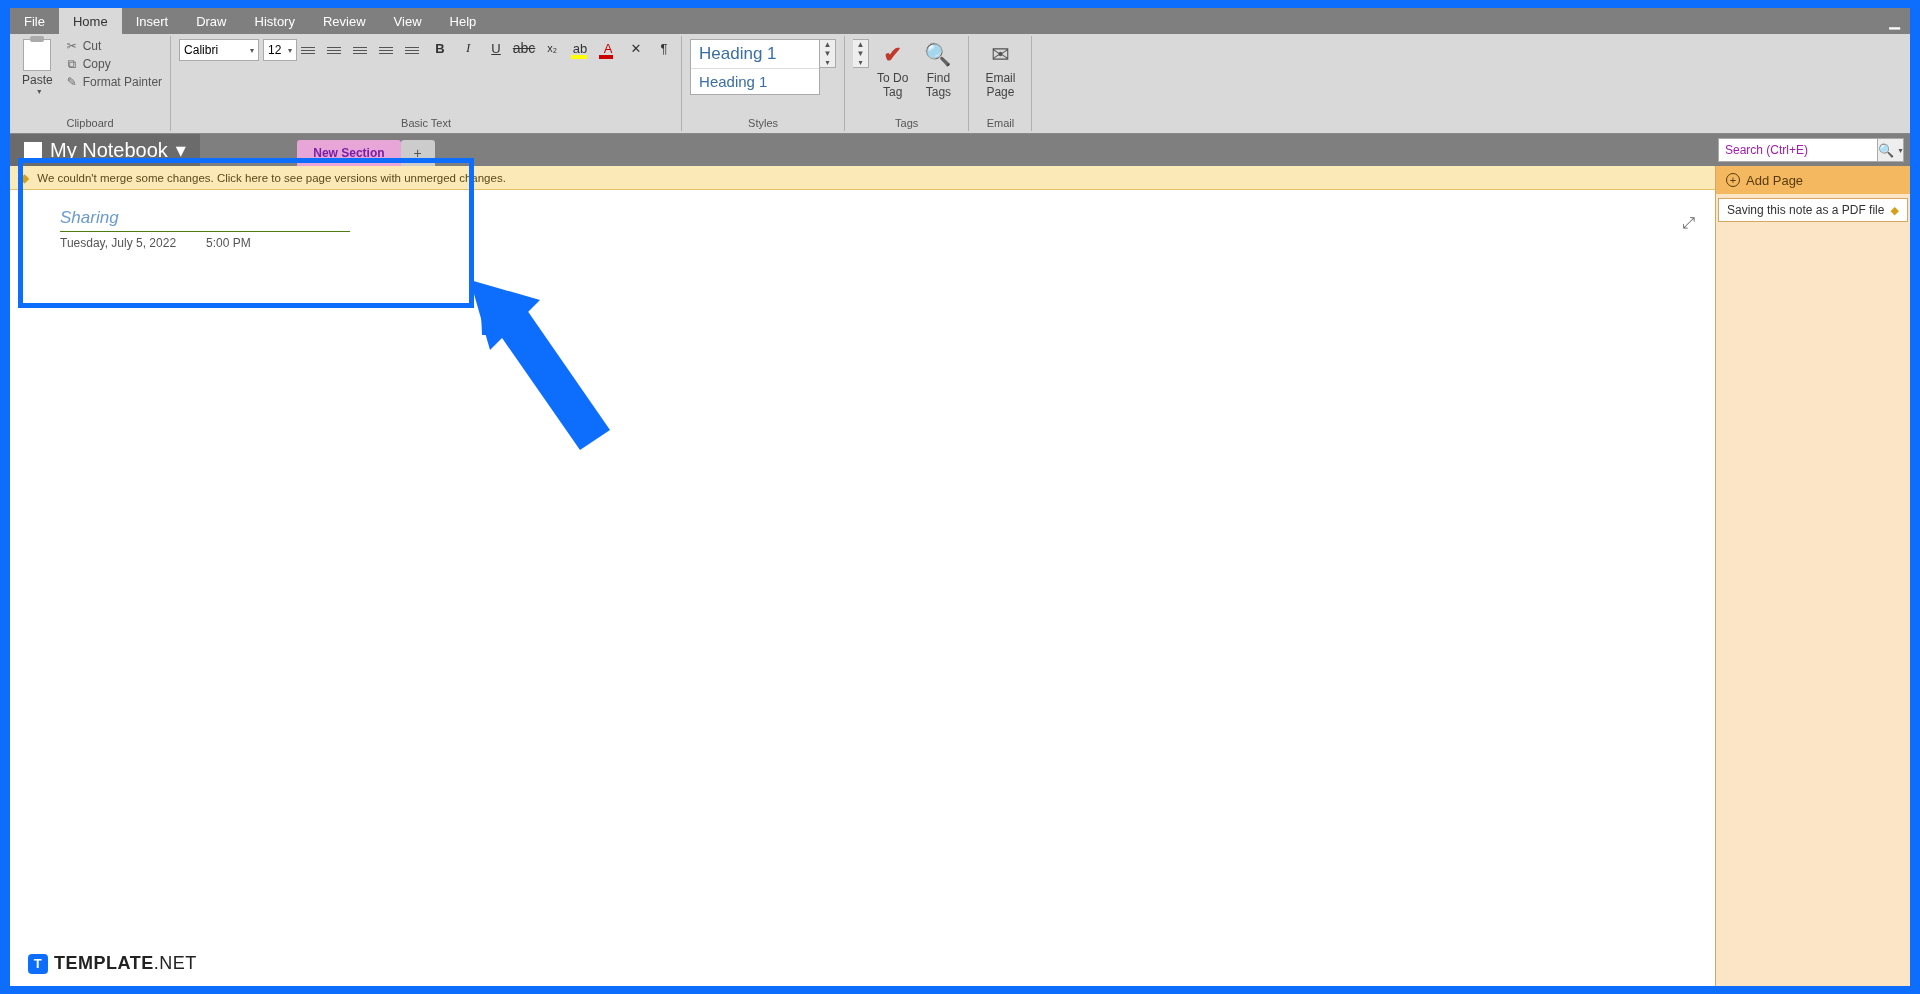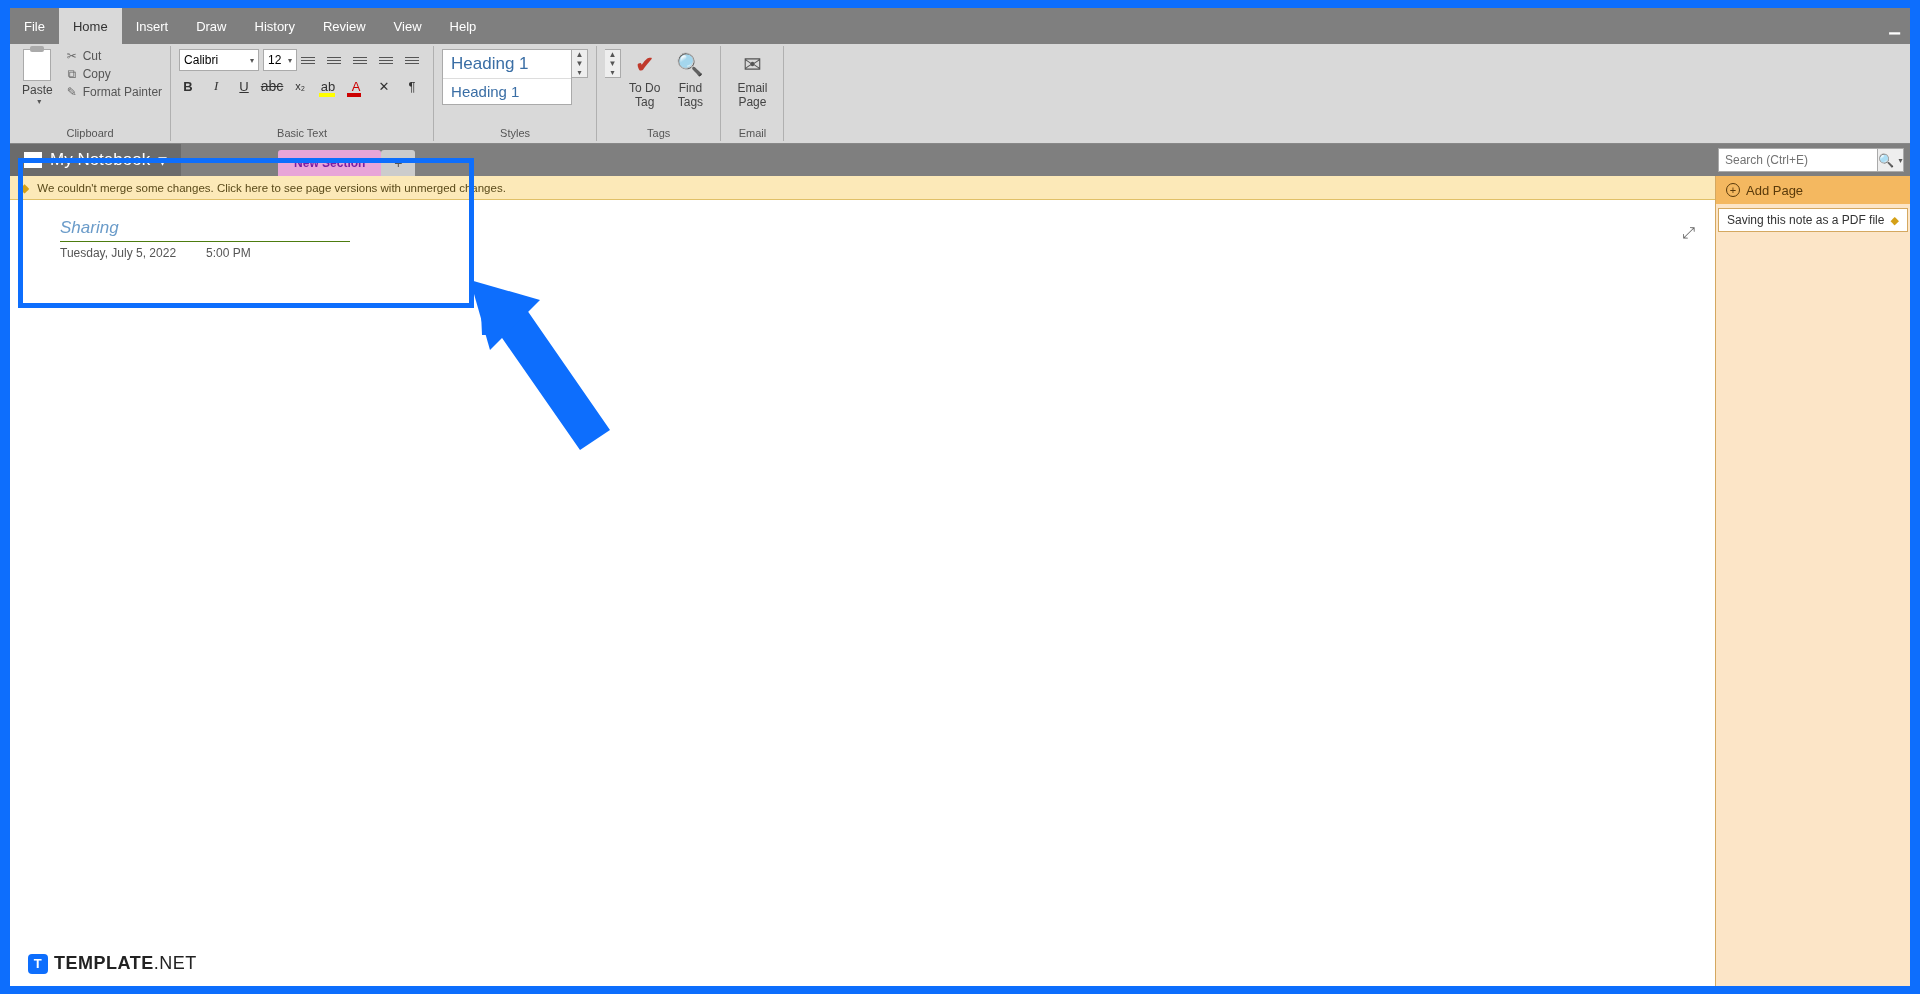--- a/index.html
+++ b/index.html
@@ -1,18 +1,18 @@
 <!DOCTYPE html>
 <html><head>
 <meta charset="utf-8">
 <style>
 * { margin: 0; padding: 0; box-sizing: border-box; font-family: "Segoe UI", Tahoma, sans-serif; }
 body { background: #0d6efd; width: 1920px; height: 994px; overflow: hidden; }
 .app-frame { position: absolute; top: 8px; left: 10px; right: 10px; bottom: 8px; background: #fff; display: flex; flex-direction: column; }
-.menu-bar { background: #7f7f7f; height: 36px; display: flex; align-items: stretch; color: #fff; font-size: 13px; }
+.menu-bar { background: #7f7f7f; height: 26px; display: flex; align-items: stretch; color: #fff; font-size: 13px; }
 .menu-item { padding: 0 14px; display: flex; align-items: center; cursor: pointer; }
 .menu-item.active { background: #d9d9d9; color: #333; }
 .menu-item.file { color: #fff; }
 .window-controls { margin-left: auto; display: flex; align-items: center; padding-right: 10px; gap: 30px; }
 .window-controls span { font-size: 14px; }
 
 .ribbon { background: #d9d9d9; height: 100px; display: flex; padding: 2px 0; border-bottom: 1px solid #888; }
 .ribbon-group { border-right: 1px solid #b0b0b0; padding: 3px 8px 2px; display: flex; flex-direction: column; }
 .ribbon-group-content { flex: 1; display: flex; align-items: flex-start; }
 .ribbon-group-label { text-align: center; font-size: 11px; color: #555; margin-top: 2px; }
@@ -60,28 +60,28 @@
 .tag-q { color: #888; font-size: 13px; }
 
 .big-btn { display: flex; flex-direction: column; align-items: center; padding: 2px 8px; cursor: pointer; }
 .big-btn-icon { width: 28px; height: 28px; display: flex; align-items: center; justify-content: center; font-size: 22px; margin-bottom: 2px; }
 .big-btn-label { font-size: 12px; color: #444; text-align: center; line-height: 1.2; }
 .checkmark-red { color: #c0392b; font-weight: bold; }
 .search-glass { color: #3a6ea5; }
 .envelope { color: #555; }
 
 .notebook-bar { background: #7f7f7f; height: 32px; display: flex; align-items: stretch; }
-.notebook-selector { background: #6b6b6b; color: #fff; display: flex; align-items: center; padding: 0 14px; gap: 8px; font-size: 17px; cursor: pointer; }
+.notebook-selector { background: #6b6b6b; color: #fff; display: flex; align-items: center; padding: 0 14px; gap: 8px; font-size: 20px; cursor: pointer; }
 .book-icon { width: 18px; height: 16px; background: #fff; position: relative; }
 .section-tab { display: flex; align-items: center; padding: 0 16px; font-size: 12px; cursor: pointer; height: 26px; margin-top: 6px; border-radius: 3px 3px 0 0; }
 .section-tab.quick { background: #f4b860; color: #333; margin-top: 44px; }
 .section-tab.new { background: #e8a5d8; color: #7b1fa2; font-weight: 600; }
 .section-tab.add { background: #ccc; color: #555; width: 34px; justify-content: center; font-size: 14px; }
 .search-wrap { margin-left: auto; display: flex; align-items: center; padding: 3px 6px; }
-.search-box { background: #fff; border: 1px solid #aaa; height: 24px; width: 160px; font-size: 12px; padding: 0 6px; color: #737373; display: flex; align-items: center; }
+.search-box { background: #fff; border: 1px solid #aaa; height: 24px; width: 160px; font-size: 12px; padding: 0 6px; color: #a21caf; display: flex; align-items: center; }
 .search-btn { width: 26px; height: 24px; background: #eee; border: 1px solid #aaa; border-left: none; display: flex; align-items: center; justify-content: center; font-size: 13px; color: #555; cursor: pointer; }
 
 .content-area { flex: 1; display: flex; position: relative; background: #fff; }
 .page-area { flex: 1; position: relative; }
 .merge-bar { background: #fce9b8; border-bottom: 1px solid #e0c068; height: 24px; display: flex; align-items: center; padding: 0 10px; font-size: 11.5px; color: #5a4a1a; gap: 8px; cursor: pointer; }
 .merge-icon { color: #d4a017; font-size: 12px; }
 .page-title-block { padding: 18px 0 0 50px; }
 .page-title { color: #6a9bc9; font-size: 17px; font-style: italic; padding-bottom: 3px; border-bottom: 1px solid #4d7c0f; width: 290px; margin-bottom: 4px; }
 .page-meta { display: flex; gap: 30px; font-size: 12px; color: #555; }
 .expand-icon { position: absolute; top: 48px; right: 20px; font-size: 16px; color: #666; cursor: pointer; }
@@ -137,21 +137,21 @@
           <div>
               <span class="mini-icon">✎</span>
               <span>Format Painter</span>
             </div>
         </div>
       </div>
       <div class="ribbon-group-label">Clipboard</div>
     </div>
 
     <div class="ribbon-group">
-      <div class="ribbon-group-content" style="flex-direction:column;">
+      <div class="ribbon-group-content" style="gap:6px;">
         <div class="font-row">
           <div class="font-box font-name">
               <span>Calibri</span>
               <span class="dropdown-caret">▾</span>
             </div>
           <div class="font-box font-size">
               <span>12</span>
               <span class="dropdown-caret">▾</span>
             </div>
           <div class="para-btns">

